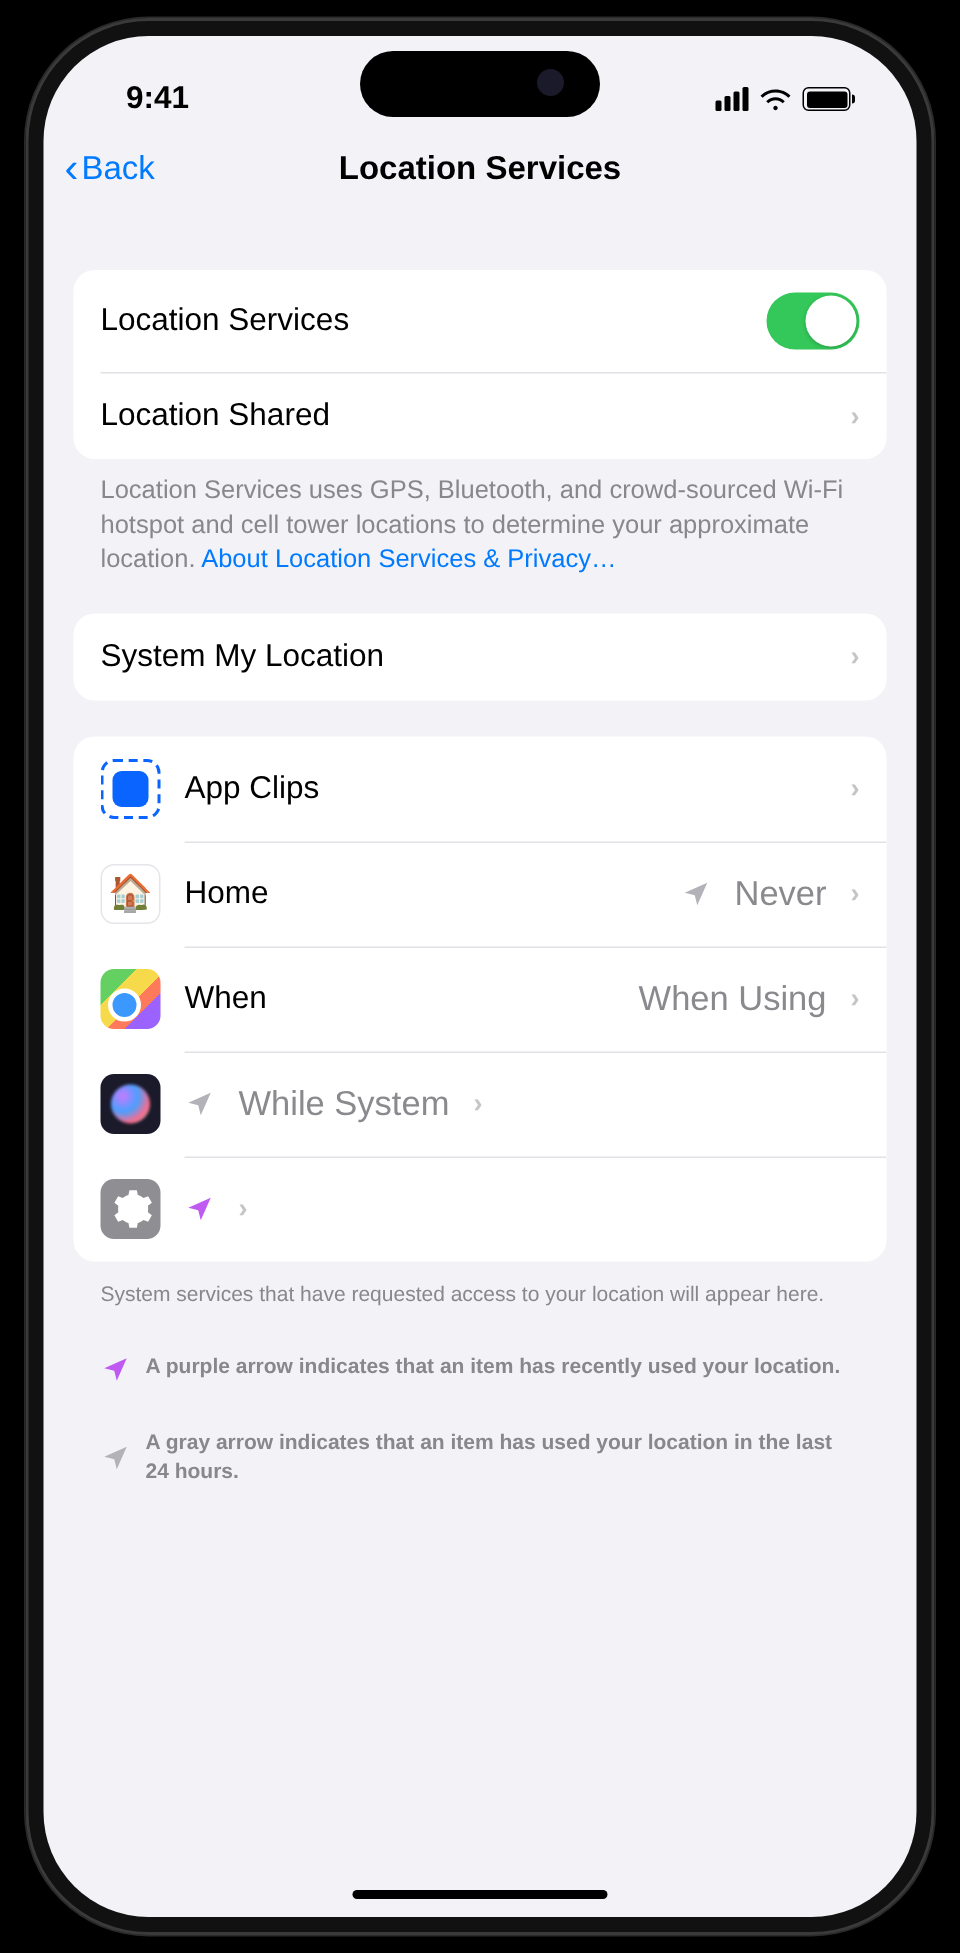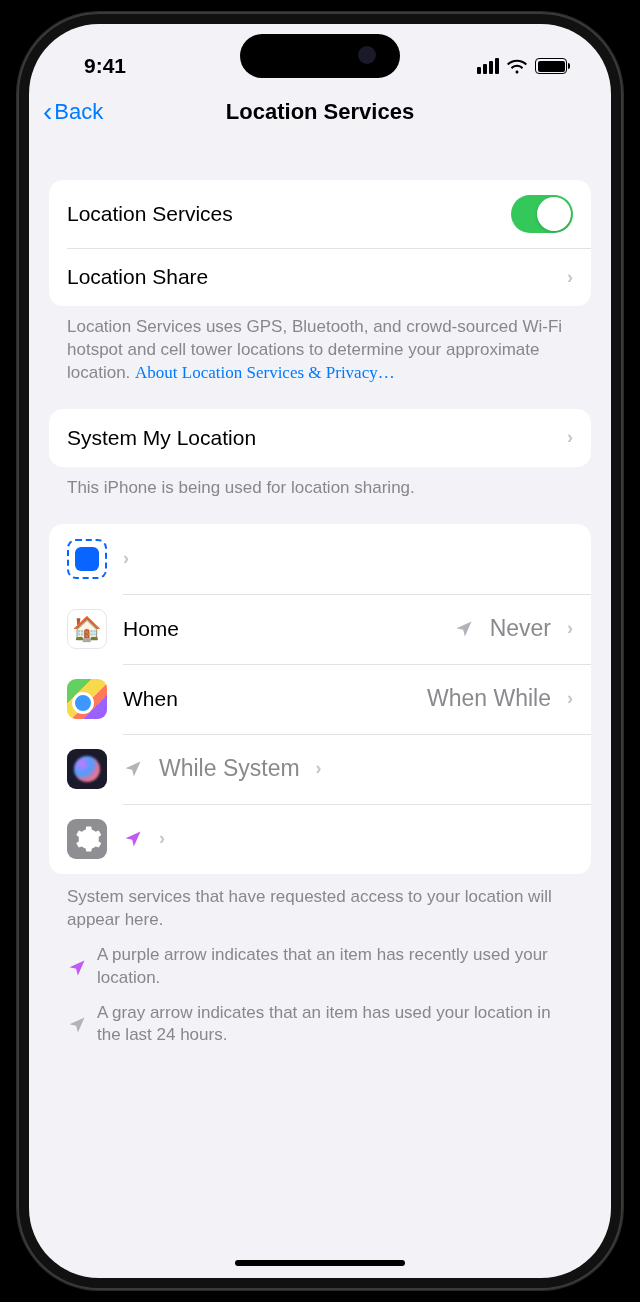--- a/index.html
+++ b/index.html
@@ -193,21 +193,21 @@
       right: 2px;
       box-shadow: 0 1px 3px rgba(0,0,0,0.2);
     }
 
     .footer-text {
       font-size: 17px;
       color: #87878c;
       line-height: 1.35;
       padding: 10px 18px 0 18px;
     }
-    .footer-text .link { color: #007aff; font-family: Liberation Serif, serif; }
+    .footer-text .link { color: #007aff; }
 
     .app-icon {
       width: 40px;
       height: 40px;
       border-radius: 9px;
       flex-shrink: 0;
       display: flex;
       align-items: center;
       justify-content: center;
       position: relative;
@@ -270,28 +270,29 @@
       color: #b2b2b8;
       font-size: 20px;
       display: inline-flex;
       align-items: center;
     }
     .arrow-ind.purple { color: #bf5af2; }
     .arrow-svg { width: 20px; height: 20px; }
 
     .legend {
       padding: 12px 18px 0 18px;
-      font-size: 17px;
+      font-size: 14px;
       color: #87878c;
       line-height: 1.35;
     }
     .legend-row {
       display: flex;
       gap: 10px;
-      margin-top: 12px;
+      margin-top: 29px;
+      font-weight: bold;
     }
     .legend-icon {
       flex-shrink: 0;
       margin-top: 2px;
     }
     .legend-text { flex: 1; }
 
     .home-indicator {
       position: absolute;
       bottom: 12px;
@@ -335,61 +336,61 @@
     </div>
 
     <div class="content">
 
       <div class="group first">
         <div class="row">
           <div class="row-label">Location Services</div>
           <div class="toggle"></div>
         </div>
         <div class="row">
-          <div class="row-label">Location Share</div>
+          <div class="row-label">Location Shared</div>
           <span class="chevron">›</span>
         </div>
       </div>
 
       <div class="footer-text">
         <span>Location Services uses GPS, Bluetooth, and crowd-sourced Wi-Fi hotspot and cell tower locations to determine your approximate location. </span><span class="link">About Location Services &amp; Privacy…</span>
       </div>
 
       <div class="group mt-small">
         <div class="row">
           <div class="row-label">System My Location</div>
           <span class="chevron">›</span>
         </div>
       </div>
 
-      <div class="footer-text">This iPhone is being used for location sharing.</div>
 
       <div class="group mt-small">
 
         <div class="row app-row">
           <div class="app-icon appclips"></div>
+          <div class="row-label">App Clips</div>
           <span class="chevron">›</span>
         </div>
 
         <div class="row app-row">
           <div class="app-icon home">🏠</div>
           <div class="row-label">Home</div>
           <span class="arrow-ind">
             <svg class="arrow-svg" viewBox="0 0 24 24">
                 <path fill="currentColor" d="M3 11l18-8-8 18-2-8-8-2z"></path>
               </svg>
           </span>
           <span class="row-value">Never</span>
           <span class="chevron">›</span>
         </div>
 
         <div class="row app-row">
           <div class="app-icon maps"></div>
           <div class="row-label">When</div>
-          <span class="row-value">When While</span>
+          <span class="row-value">When Using</span>
           <span class="chevron">›</span>
         </div>
 
         <div class="row app-row">
           <div class="app-icon siri"></div>
           <span class="arrow-ind">
             <svg class="arrow-svg" viewBox="0 0 24 24">
                 <path fill="currentColor" d="M3 11l18-8-8 18-2-8-8-2z"></path>
               </svg>
           </span>

